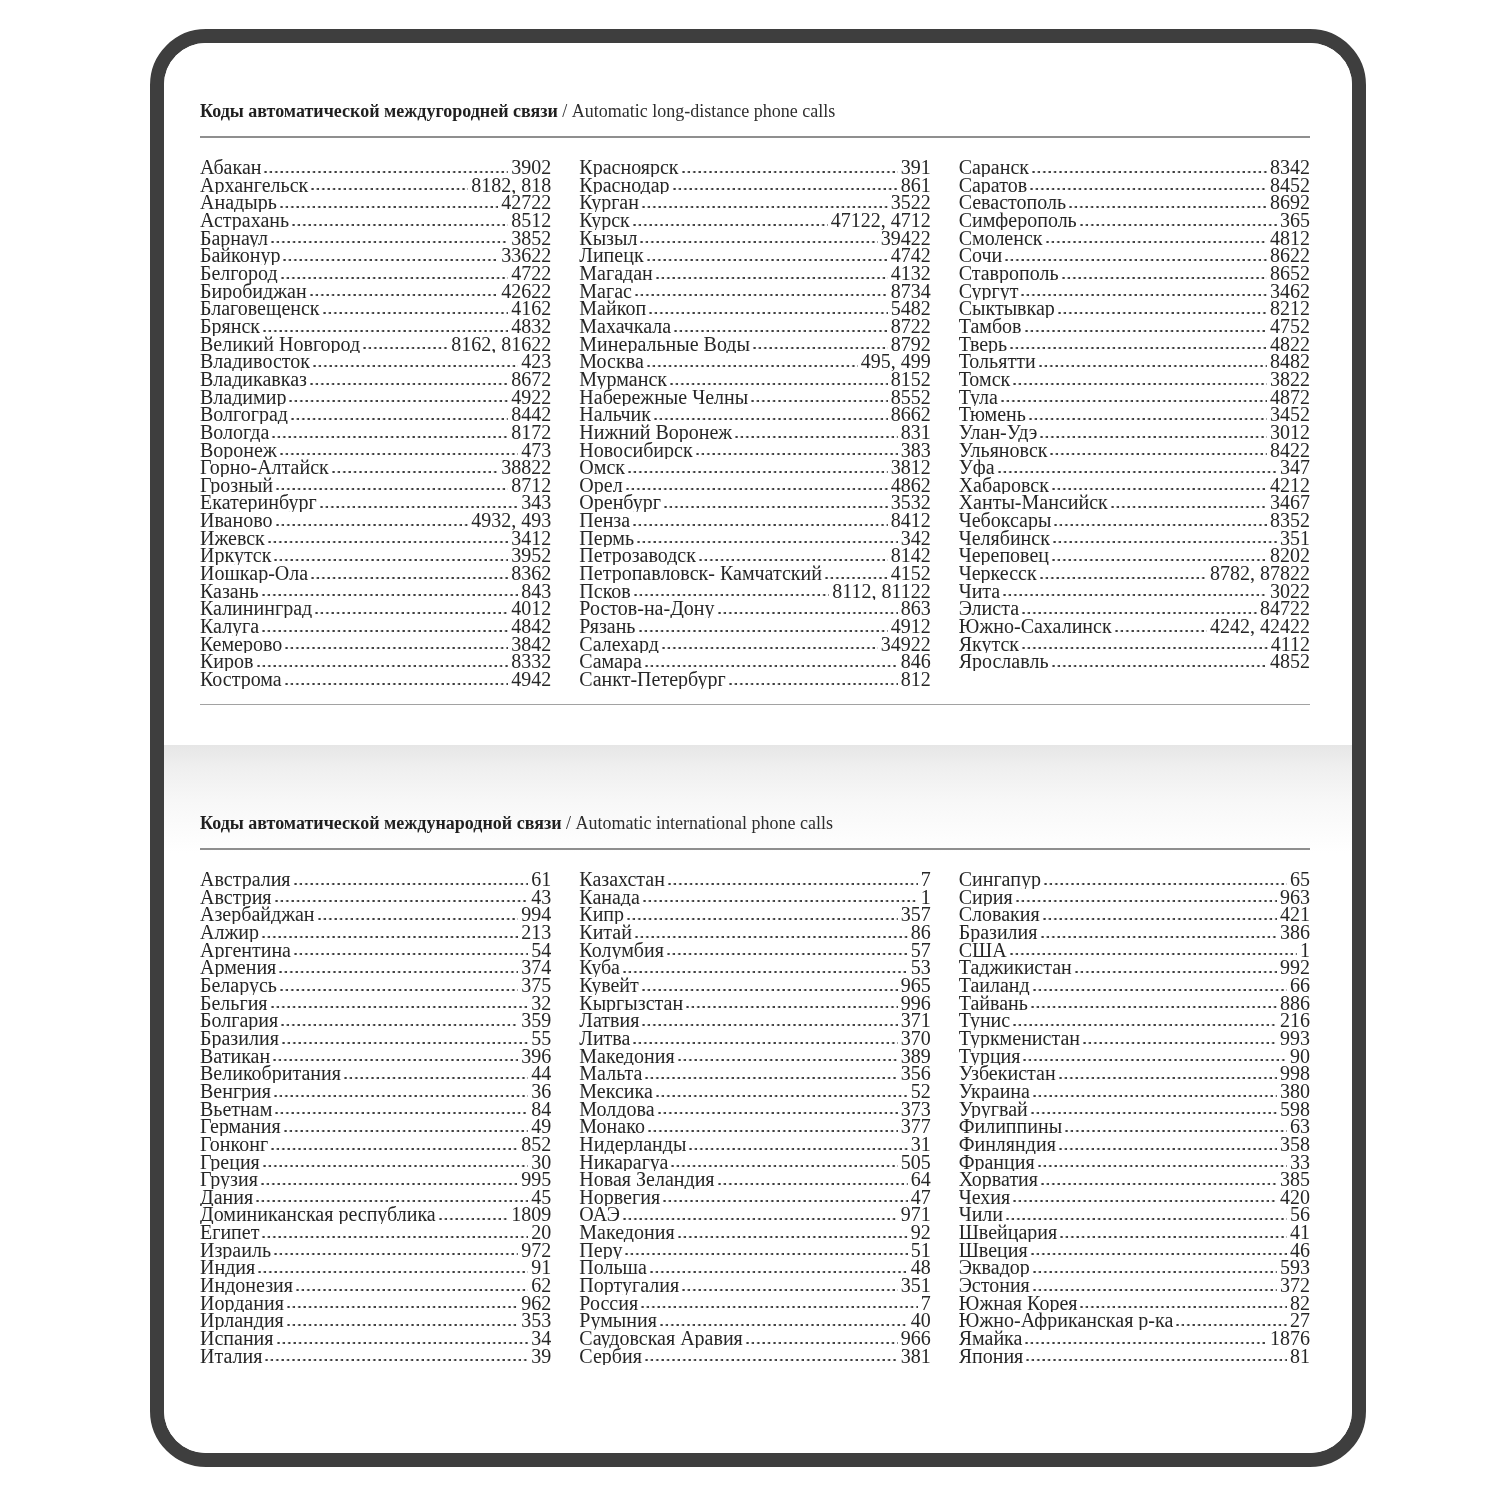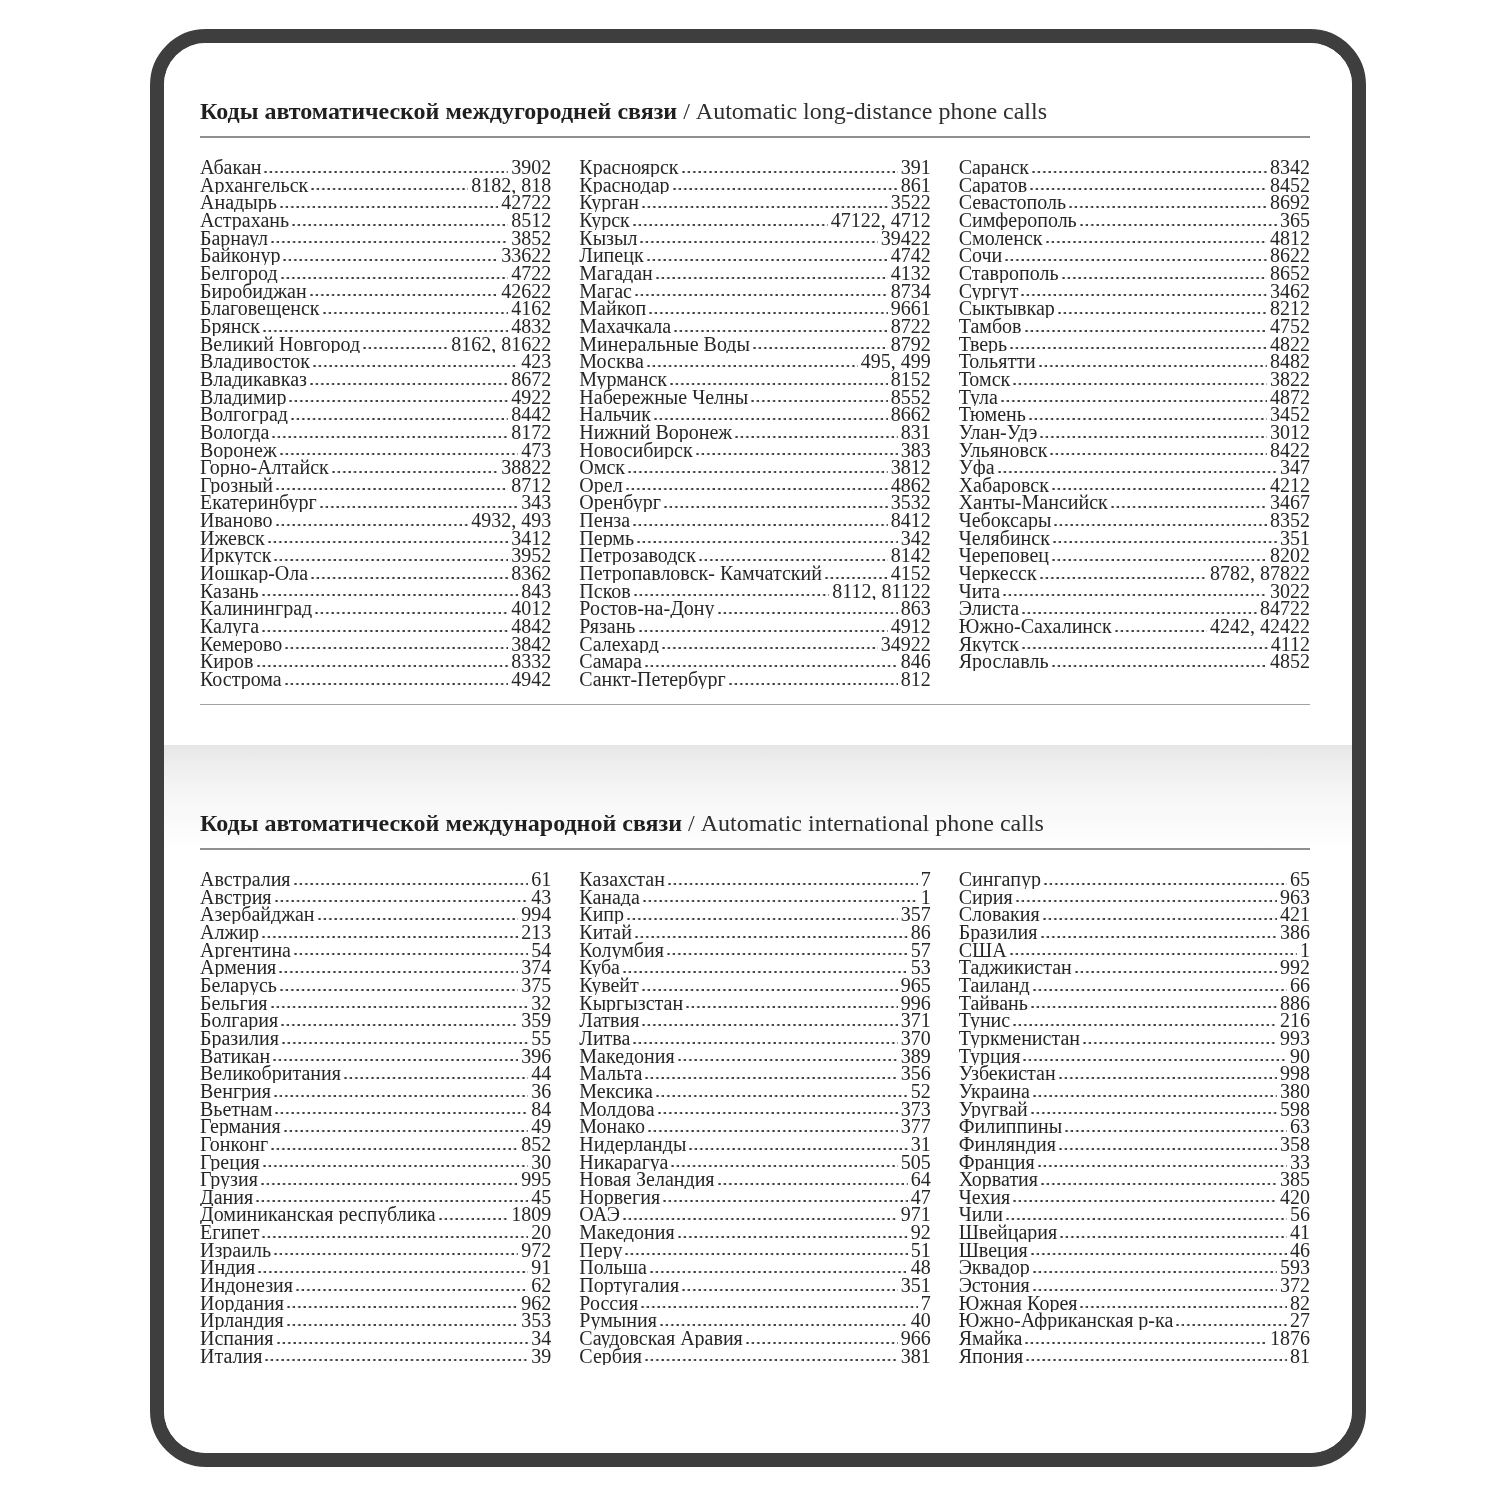--- a/index.html
+++ b/index.html
@@ -12,21 +12,21 @@
     box-sizing:border-box;border:14px solid #3e3e3e;border-radius:56px;
     background:#fff;overflow:hidden;
   }
   .page-top{height:702px;background:#fff;}
   .page-bottom{
     height:834px;
     background:linear-gradient(to bottom,#e6e6e6 0px,#efefef 22px,#f7f7f7 55px,#ffffff 108px);
     position:relative;
   }
   .content{padding:0 42px 0 36px;}
-  .section-title{margin:0;font-size:24px;line-height:25px;white-space:nowrap;}
+  .section-title{margin:0;font-size:18px;line-height:25px;white-space:nowrap;}
   .pt .section-title{padding-top:56px;}
   .pb .section-title{padding-top:66px;}
   .section-title .ru{font-weight:bold;color:#1f1f1f;}
   .section-title .en{font-weight:normal;color:#2e2e2e;}
   .title-rule{border:0;border-top:2px solid #8f8f8f;margin:12px 0 0 0;}
   .entries-grid{
     display:grid;grid-template-columns:1fr 1fr 1fr;column-gap:28px;
     margin-top:21px;font-size:20px;line-height:17.65px;
   }
   .entry{display:flex;white-space:nowrap;overflow:hidden;}
@@ -288,21 +288,21 @@
 
             <div class="entry">
               <span class="n">Магас</span>
               <span class="dots"></span>
               <span class="c">8734</span>
             </div>
 
             <div class="entry">
               <span class="n">Майкоп</span>
               <span class="dots"></span>
-              <span class="c">9661</span>
+              <span class="c">5482</span>
             </div>
 
             <div class="entry">
               <span class="n">Махачкала</span>
               <span class="dots"></span>
               <span class="c">8722</span>
             </div>
 
             <div class="entry">
               <span class="n">Минеральные Воды</span>

